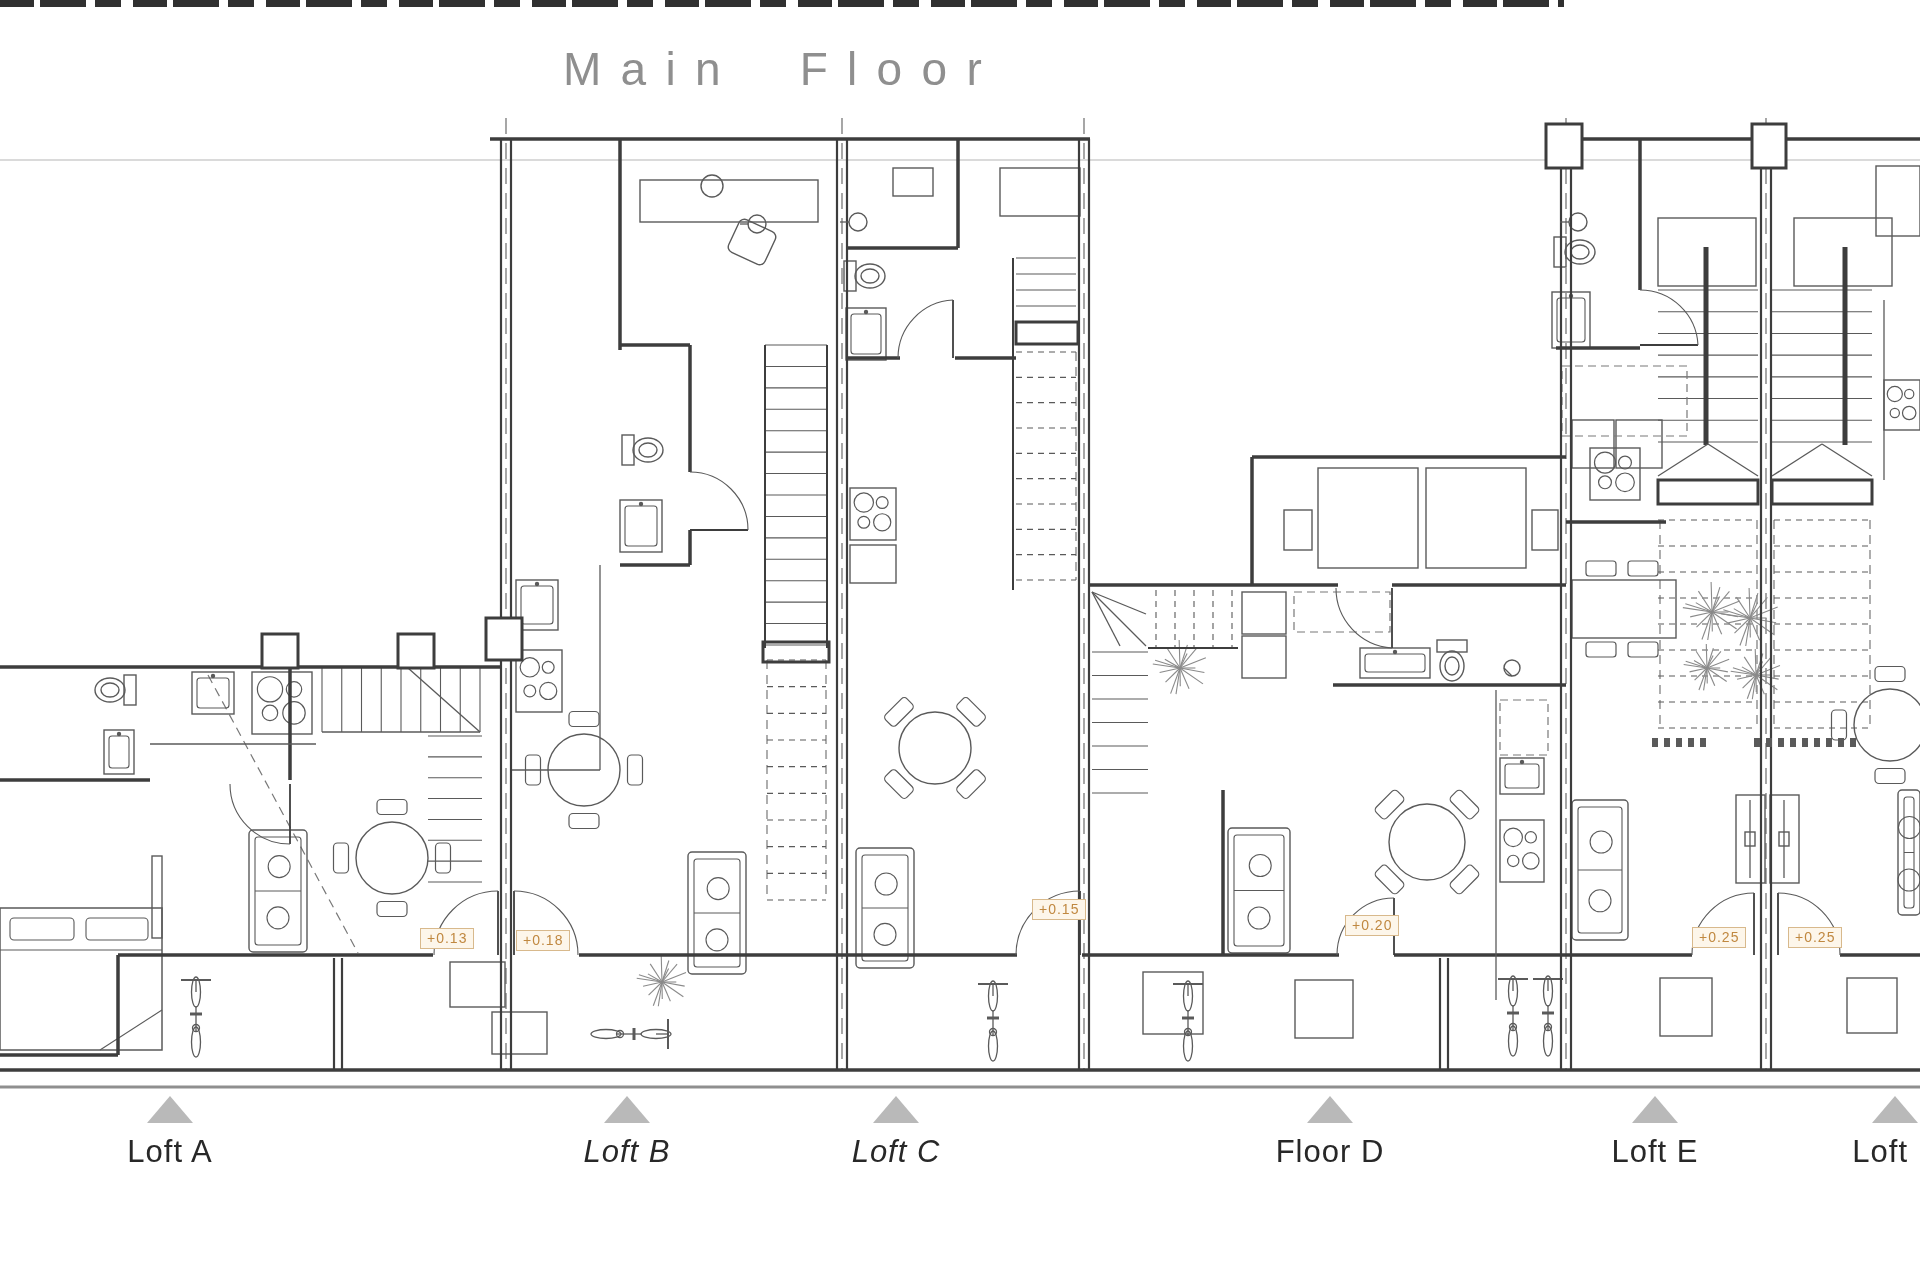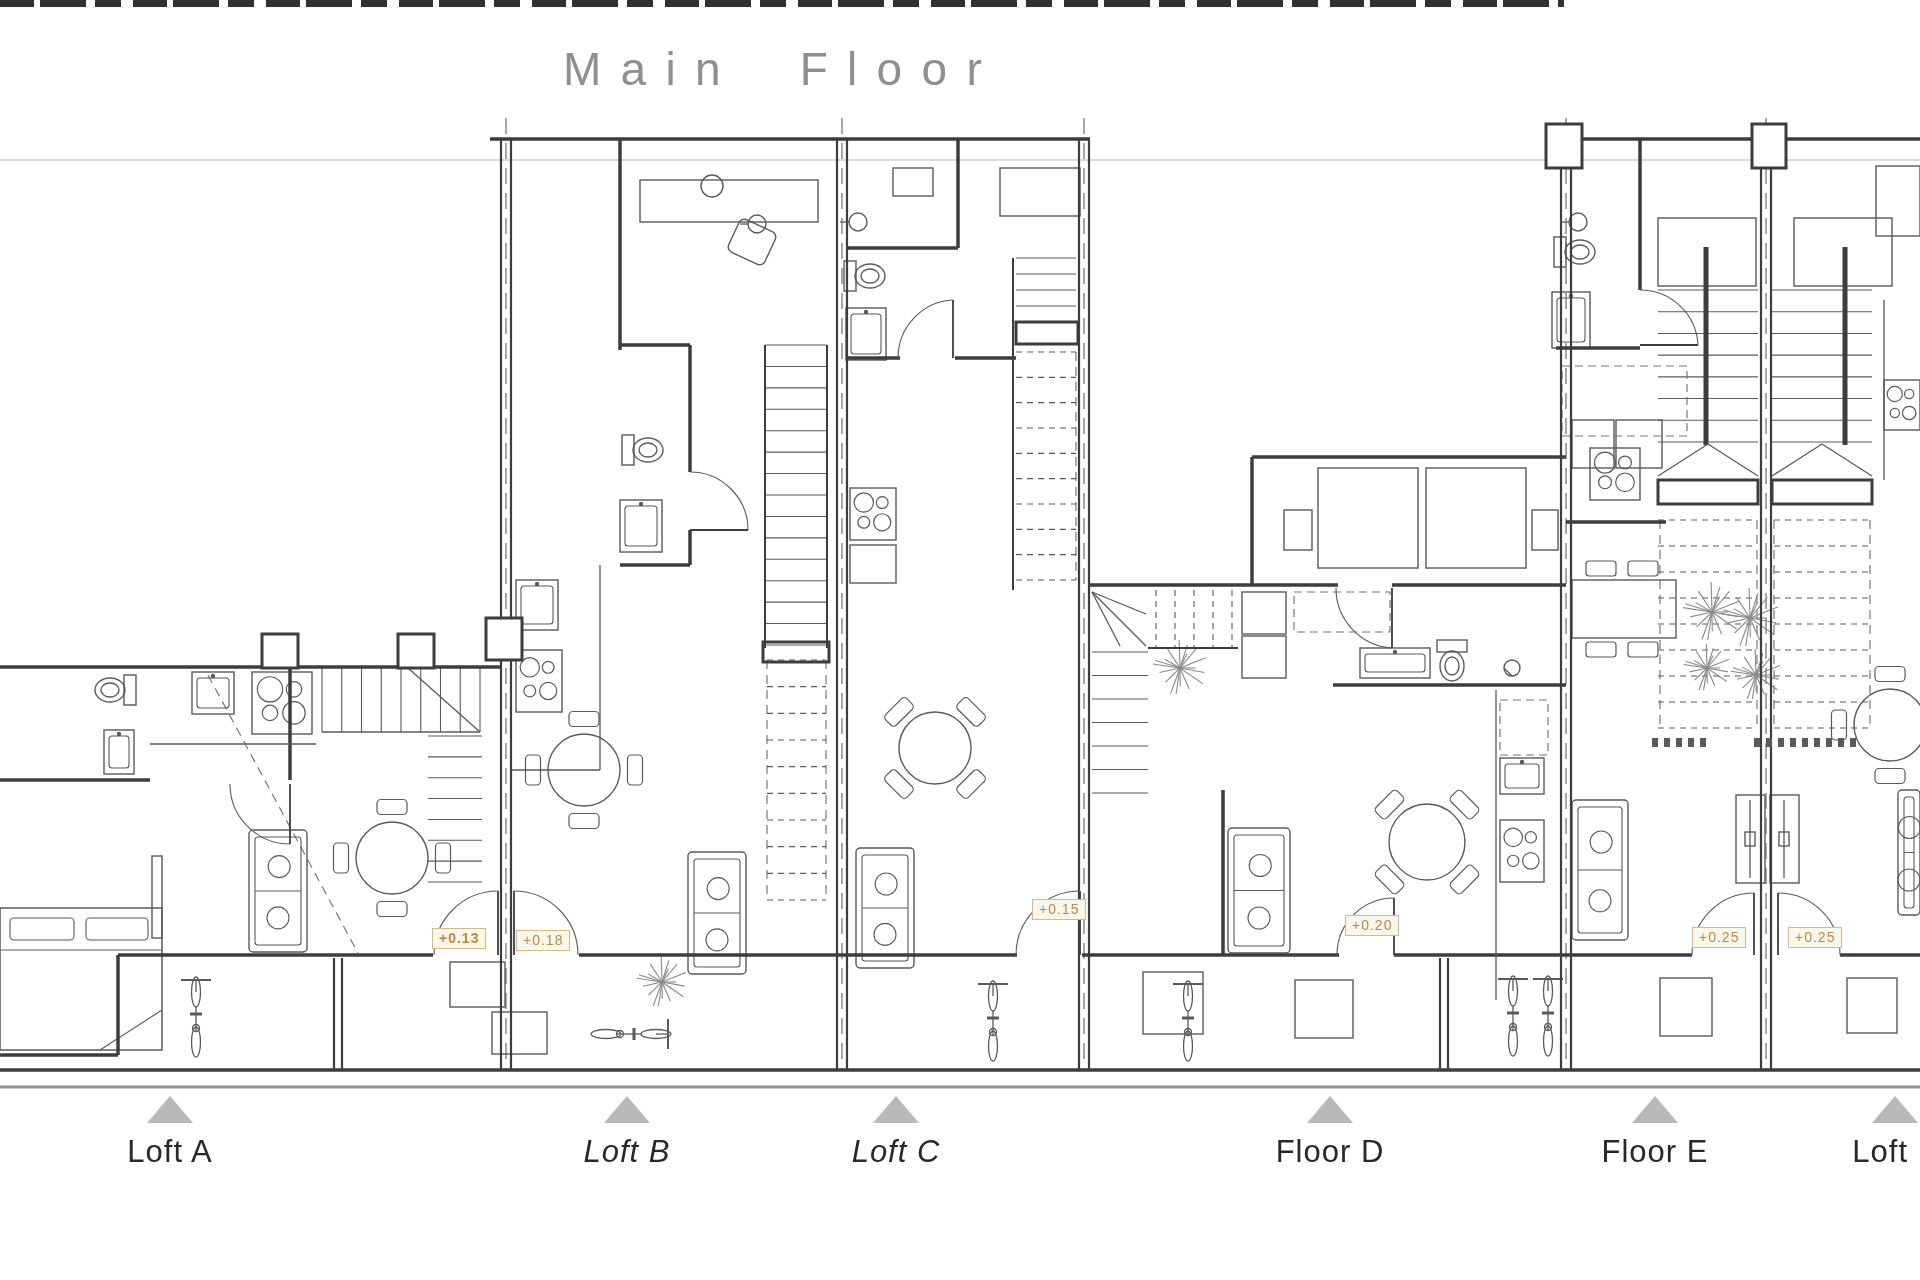--- a/index.html
+++ b/index.html
@@ -635,21 +635,21 @@
         <rect x="1778" y="738" width="6" height="9" fill="#5a5a5a" stroke="none"></rect>
         <rect x="1790" y="738" width="6" height="9" fill="#5a5a5a" stroke="none"></rect>
         <rect x="1802" y="738" width="6" height="9" fill="#5a5a5a" stroke="none"></rect>
         <rect x="1814" y="738" width="6" height="9" fill="#5a5a5a" stroke="none"></rect>
         <rect x="1826" y="738" width="6" height="9" fill="#5a5a5a" stroke="none"></rect>
         <rect x="1838" y="738" width="6" height="9" fill="#5a5a5a" stroke="none"></rect>
         <rect x="1850" y="738" width="6" height="9" fill="#5a5a5a" stroke="none"></rect>
       </g>
     </svg>
   <div id="markers">
-      <div class="marker" style="left: 432px; top: 928px; font-weight: bold;">+0.13</div>
+      <div class="marker" style="left: 420px; top: 928px;">+0.13</div>
       <div class="marker" style="left: 516px; top: 930px;">+0.18</div>
       <div class="marker" style="left: 1032px; top: 899px;">+0.15</div>
       <div class="marker" style="left: 1345px; top: 915px;">+0.20</div>
       <div class="marker" style="left: 1692px; top: 927px;">+0.25</div>
       <div class="marker" style="left: 1788px; top: 927px;">+0.25</div>
     </div>
   <div id="lofts">
       <div class="loft" style="left: 170px;">
         <div class="tri"></div>
         <div class="lbl">Loft A</div>
@@ -661,20 +661,20 @@
       <div class="loft" style="left: 896px; font-style: italic;">
         <div class="tri"></div>
         <div class="lbl">Loft C</div>
       </div>
       <div class="loft" style="left: 1330px;">
         <div class="tri"></div>
         <div class="lbl">Floor D</div>
       </div>
       <div class="loft" style="left: 1655px;">
         <div class="tri"></div>
-        <div class="lbl">Floor E</div>
+        <div class="lbl">Loft E</div>
       </div>
       <div class="loft" style="left: 1895px;">
         <div class="tri"></div>
         <div class="lbl">Loft F</div>
       </div>
     </div>
 </div>
 
 </body></html>

